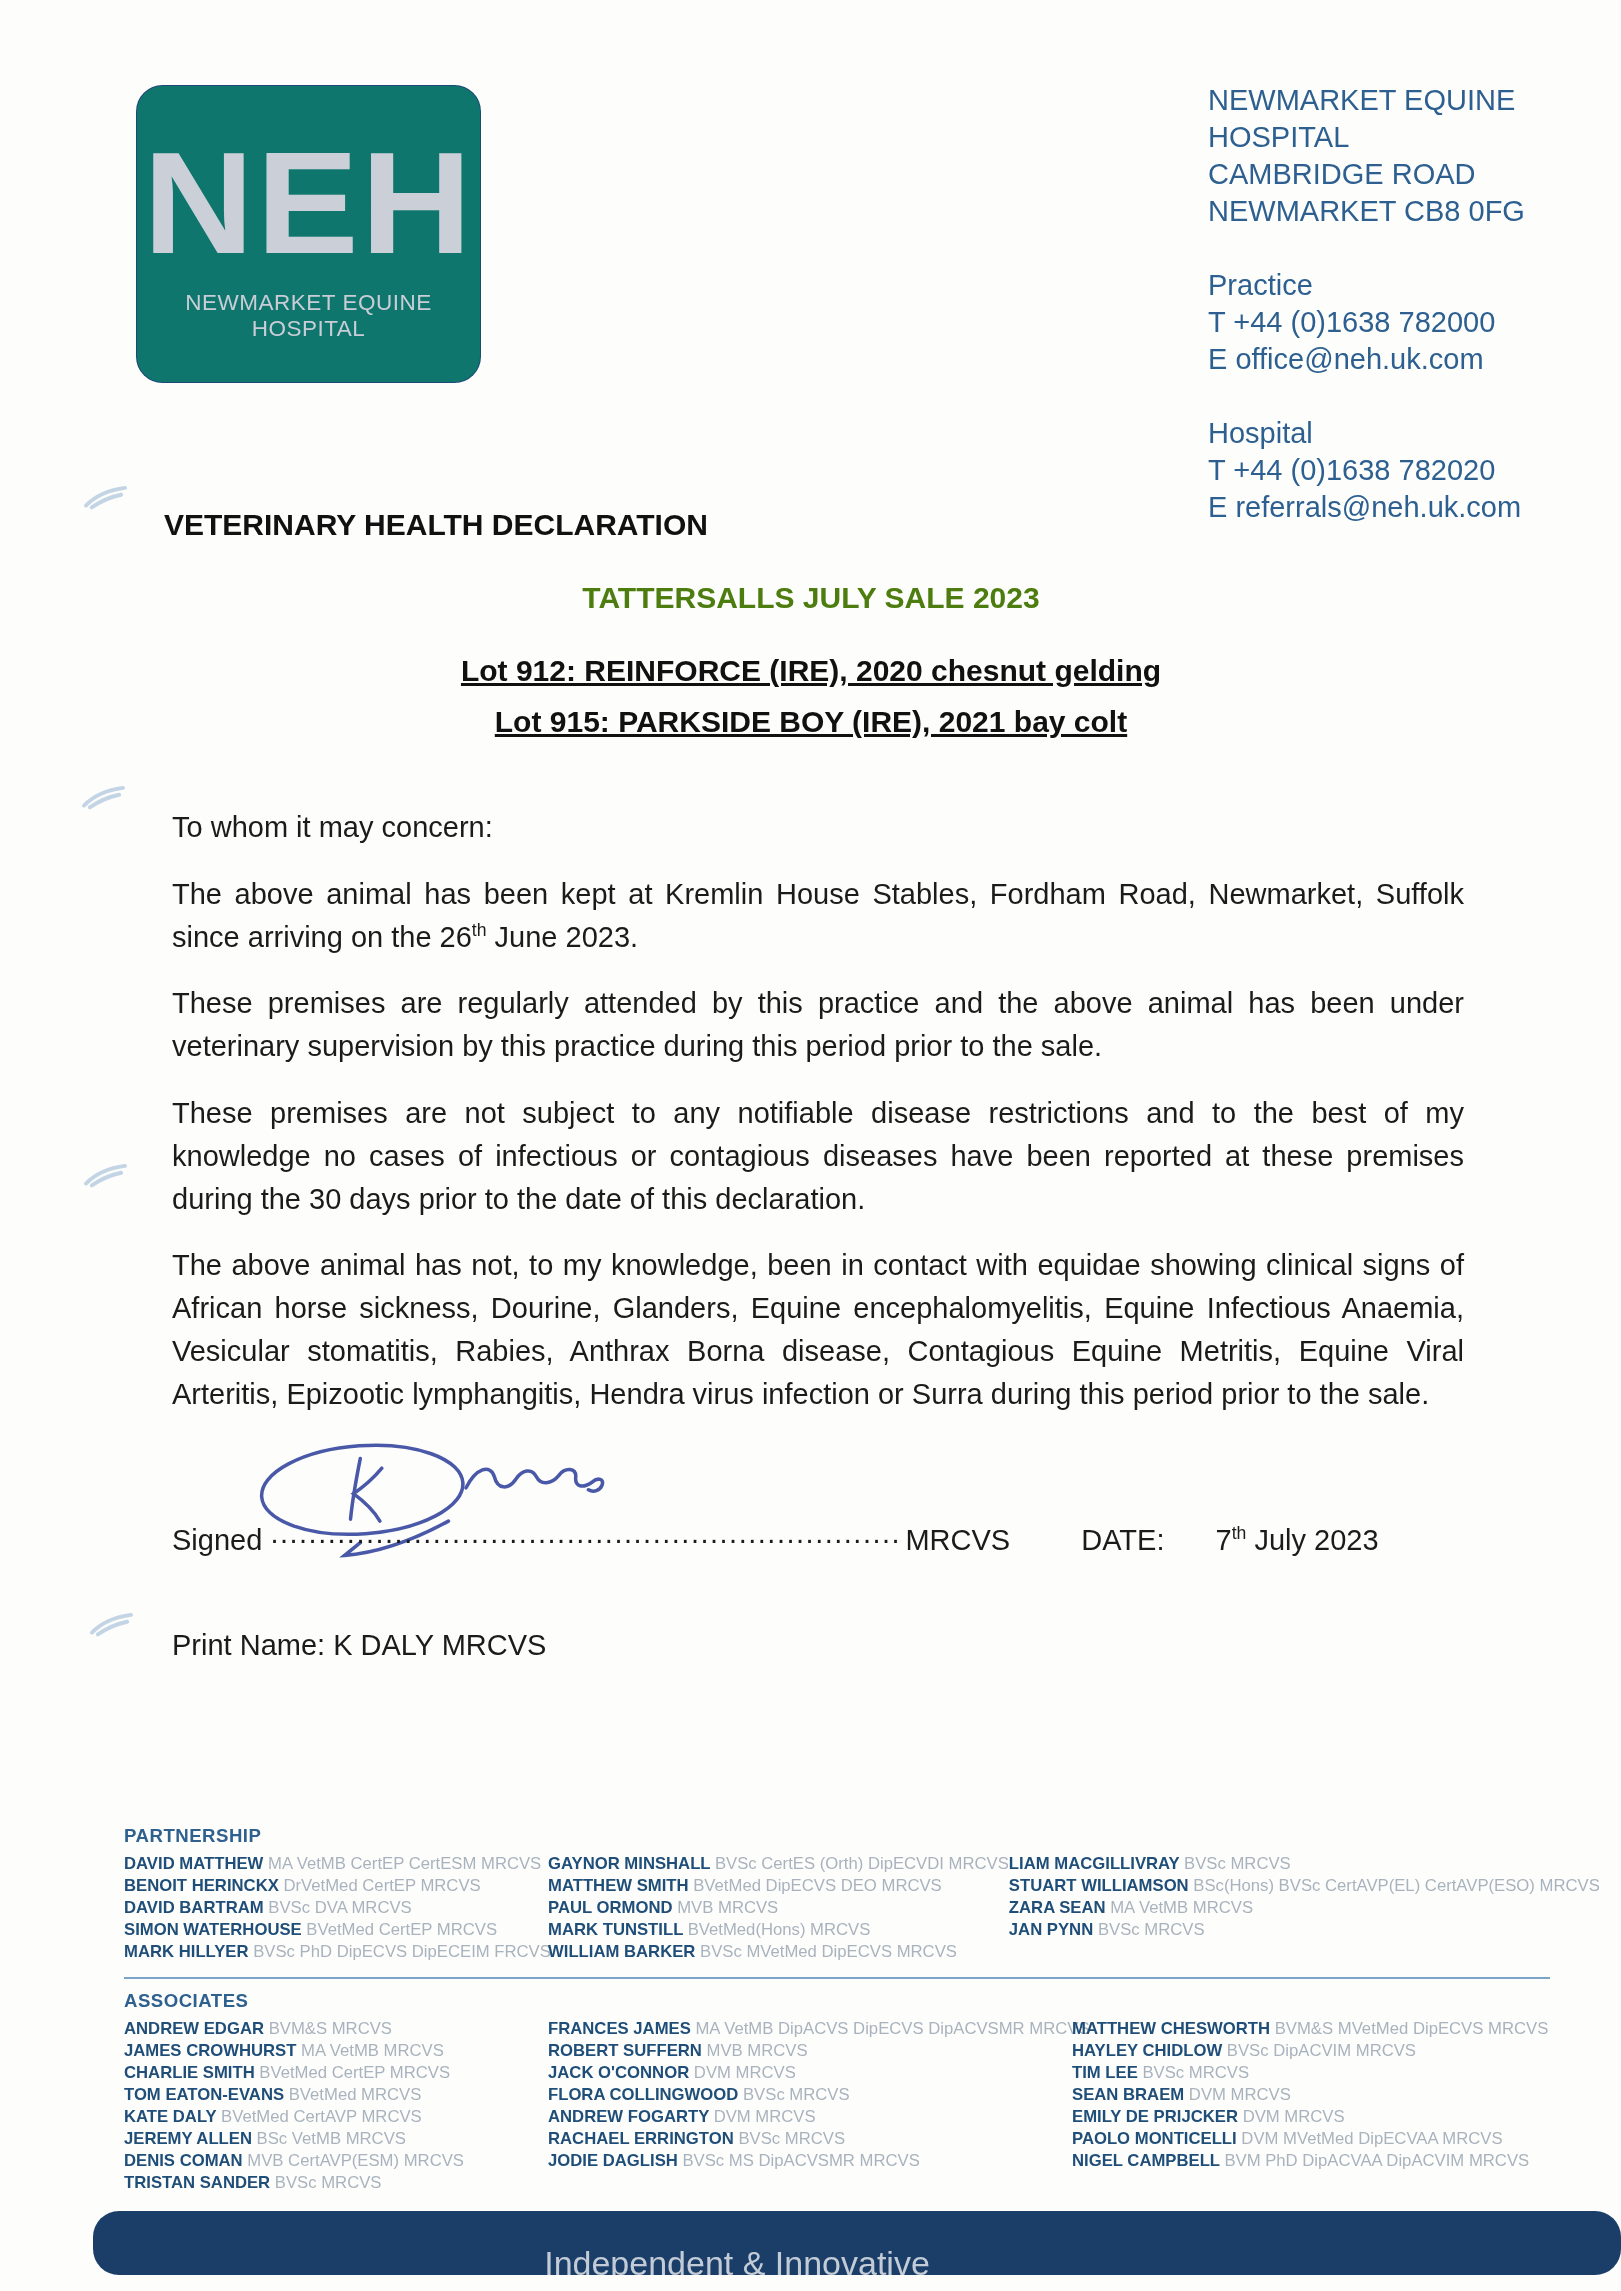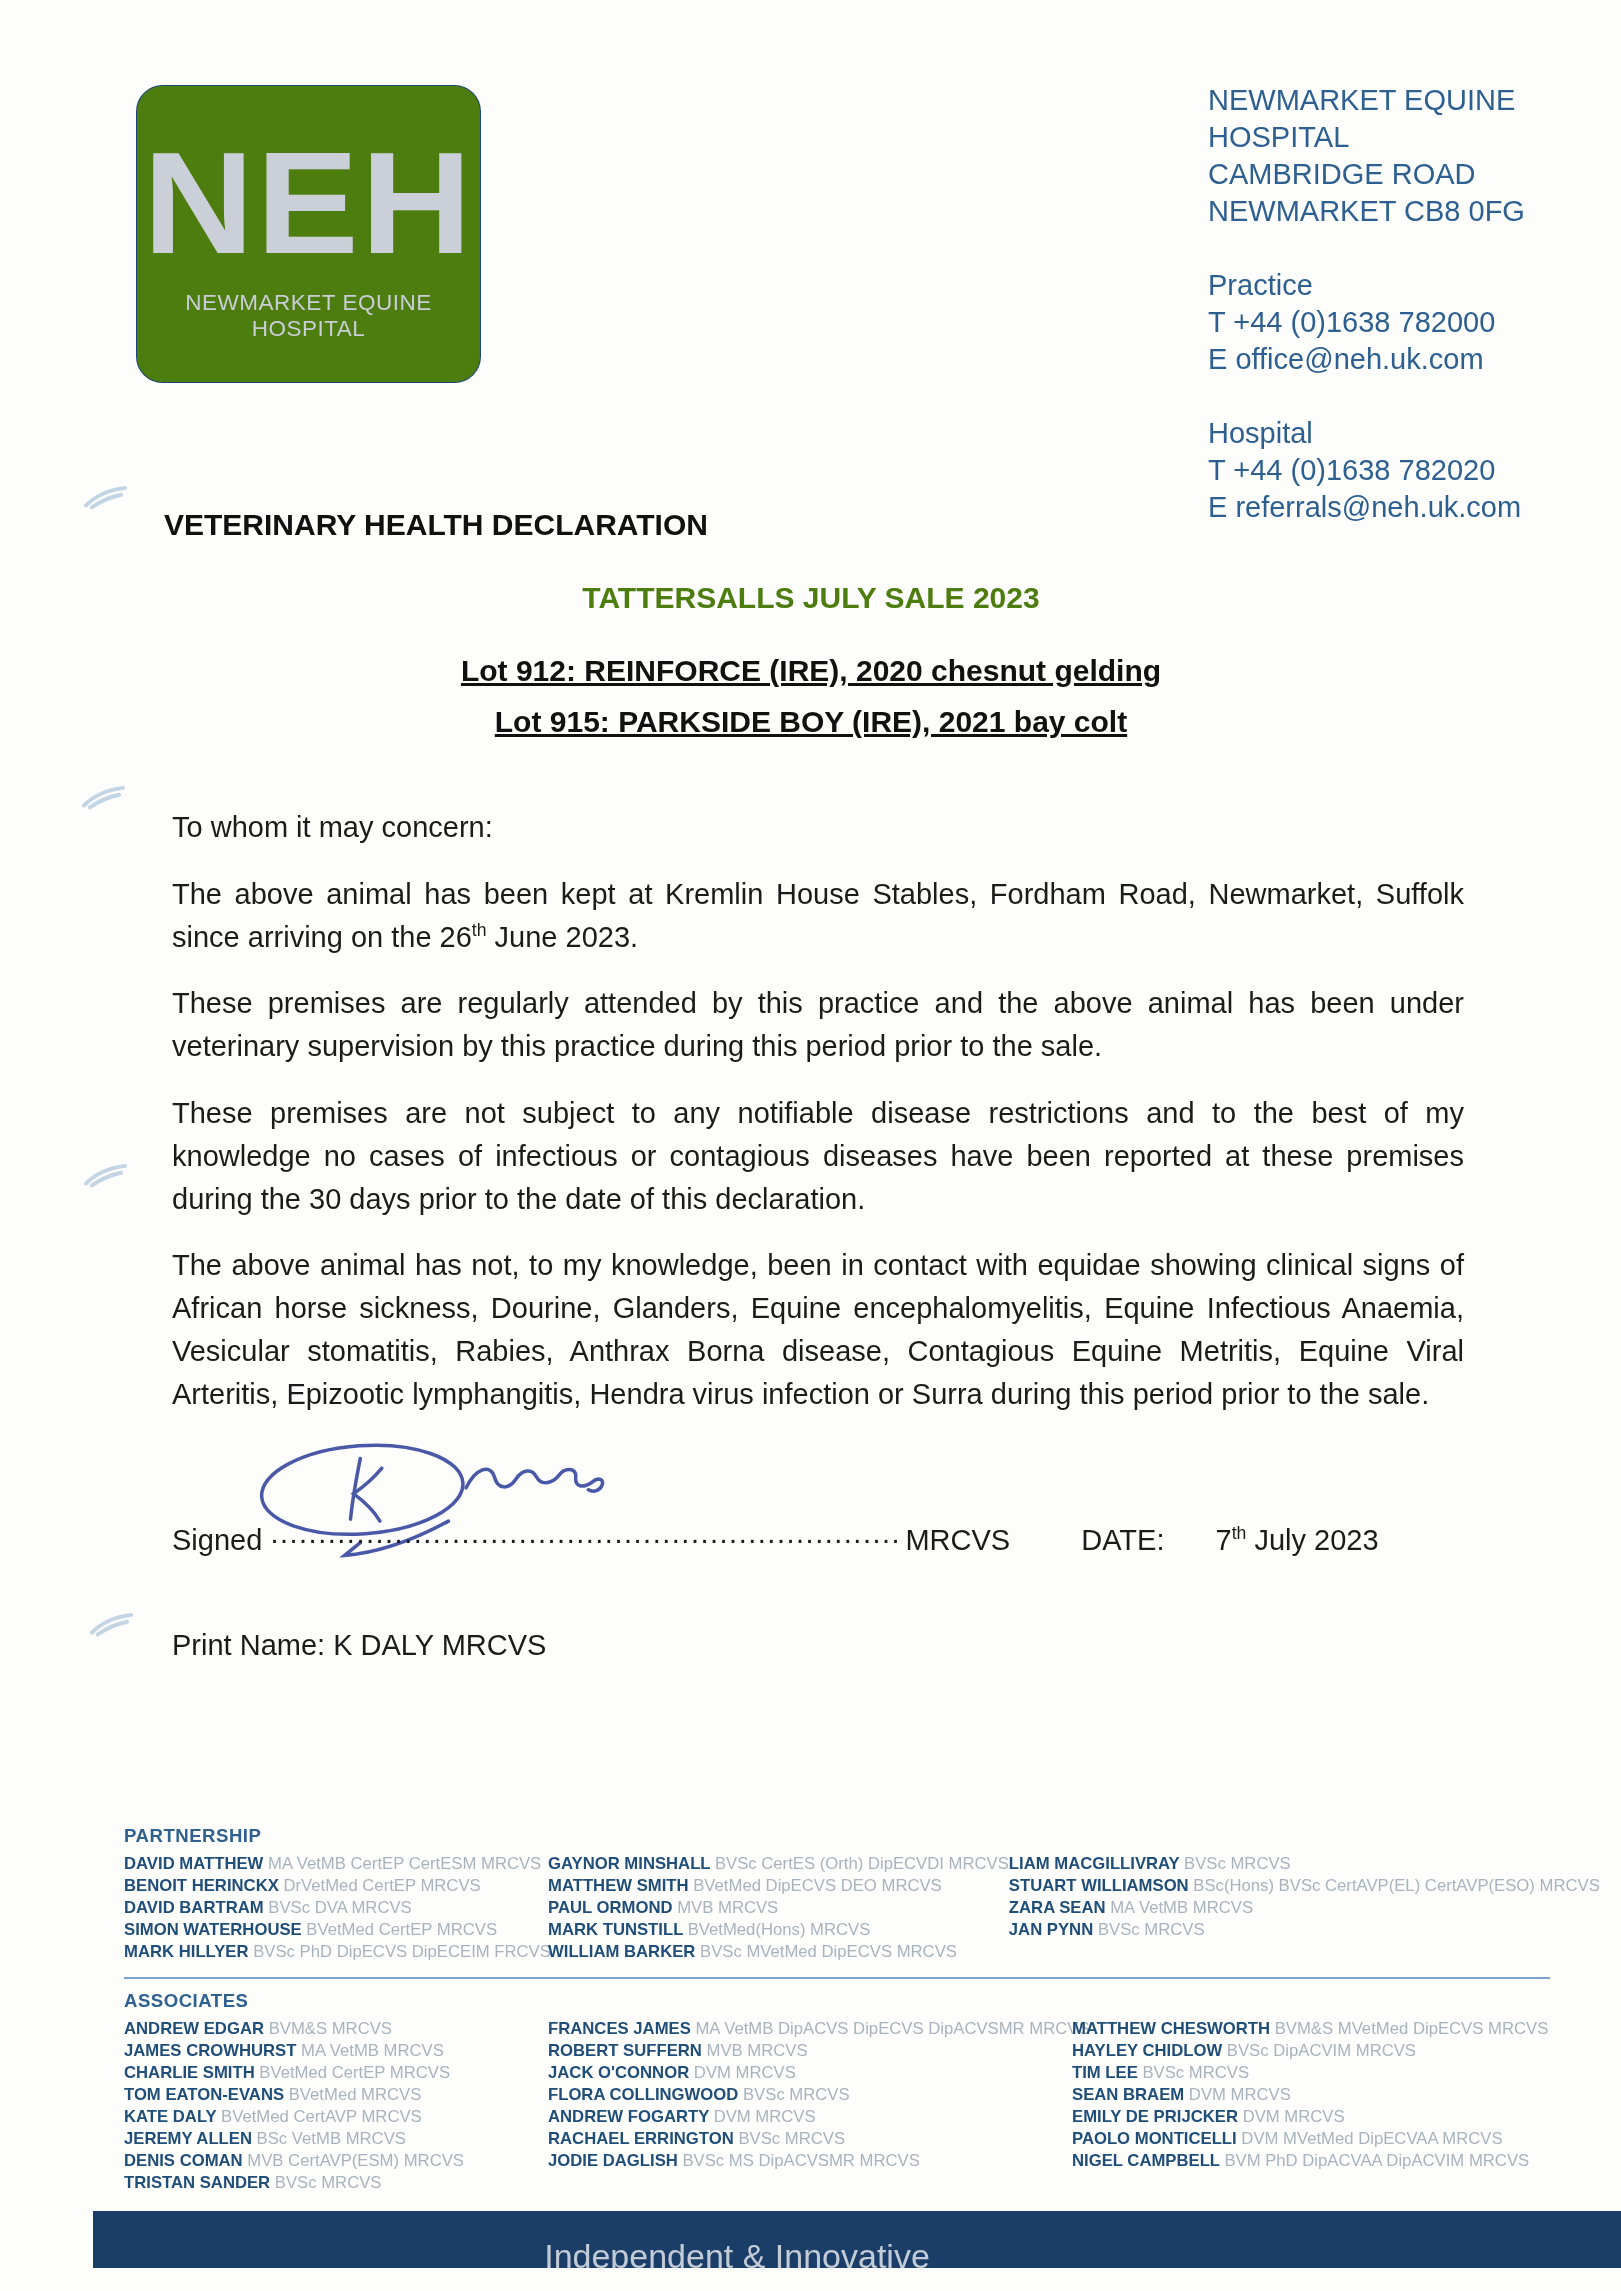--- a/index.html
+++ b/index.html
@@ -1,20 +1,20 @@
 <!DOCTYPE html>
 <html><head>
 <meta charset="utf-8">
 <style>
   html,body{margin:0;padding:0;background:#ffffff;}
   .page{position:relative;width:1621px;height:2292px;background:#fdfdfc;overflow:hidden;
         font-family:"Liberation Sans","DejaVu Sans",sans-serif;color:#1b1b1b;}
 
   
-  .logo{position:absolute;left:137px;top:86px;width:343px;height:296px;background:#4d7c0f;
+  .logo{position:absolute;left:137px;top:86px;width:343px;height:296px;background:#0f766e;
         border-radius:25.5px;text-align:center;box-shadow:0 0 0 1px #1d4977;}
   .logo-abbr{margin-top:45px;font-size:145px;line-height:145px;font-weight:bold;color:#cbd0d8;
              letter-spacing:2px;transform:scaleX(1.06);}
   .logo-name{margin-top:13.7px;font-size:22.5px;color:#c9ced6;letter-spacing:0.5px;}
 
   
   .contact{position:absolute;left:1208px;top:82px;color:#2d6090;font-size:29px;line-height:37px;}
   .contact .grp{margin-top:37px;}
 
   
@@ -48,21 +48,21 @@
   .staff-col{white-space:nowrap;}
   .staff-col:nth-child(1){width:424px;}
   .staff-col:nth-child(2){width:524px;}
   .staff-col:nth-child(3){flex:1;}
   .staff-row{font-size:16.7px;line-height:22px;}
   .staff-name{font-weight:bold;color:#1f4e79;}
   .staff-quals{color:#a9b3bd;}
   .staff-sep{height:2px;background:#5b8cba;opacity:0.8;margin:13.7px 0 11.8px 0;width:1426px;}
 
   
-  .footer-bar{position:absolute;left:93px;right:0;top:2211px;height:57px;background:#1a3e68;overflow:hidden;}
+  .footer-bar{position:absolute;left:93px;right:0;top:2211px;height:64px;background:#1a3e68;overflow:hidden;border-radius:26px;}
   .footer-text{position:absolute;bottom:-7.8px;left:calc(50% - 120px);transform:translateX(-50%);
                font-size:34px;color:#c3cbd6;white-space:nowrap;}
 
   
   .smudge{position:absolute;opacity:0.65;}
 </style>
 </head>
 <body>
 
 <div class="page">

